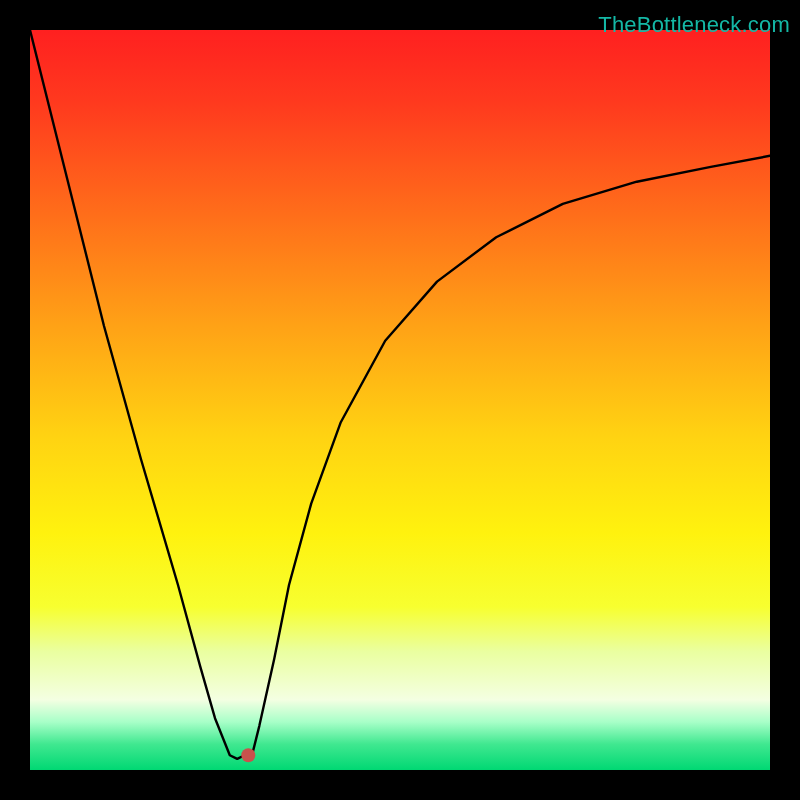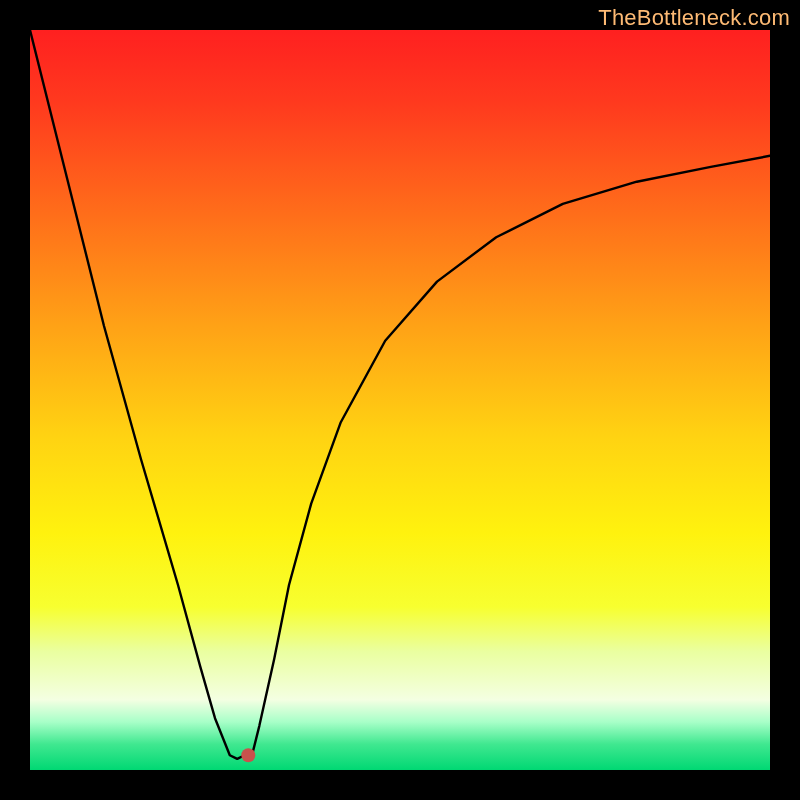--- a/index.html
+++ b/index.html
@@ -14,23 +14,23 @@
   .frame {
     position: absolute;
     left: 30px;
     top: 30px;
     width: 740px;
     height: 740px;
     background: #000;
   }
   .watermark {
     position: absolute;
-    top: 5px;
+    top: 12px;
     right: 10px;
-    color: #fdba74;
+    color: #14b8a6;
     font-size: 22px;
     font-weight: 500;
     letter-spacing: 0.2px;
     z-index: 10;
   }
   svg {
     display: block;
   }
 </style>
 </head>

